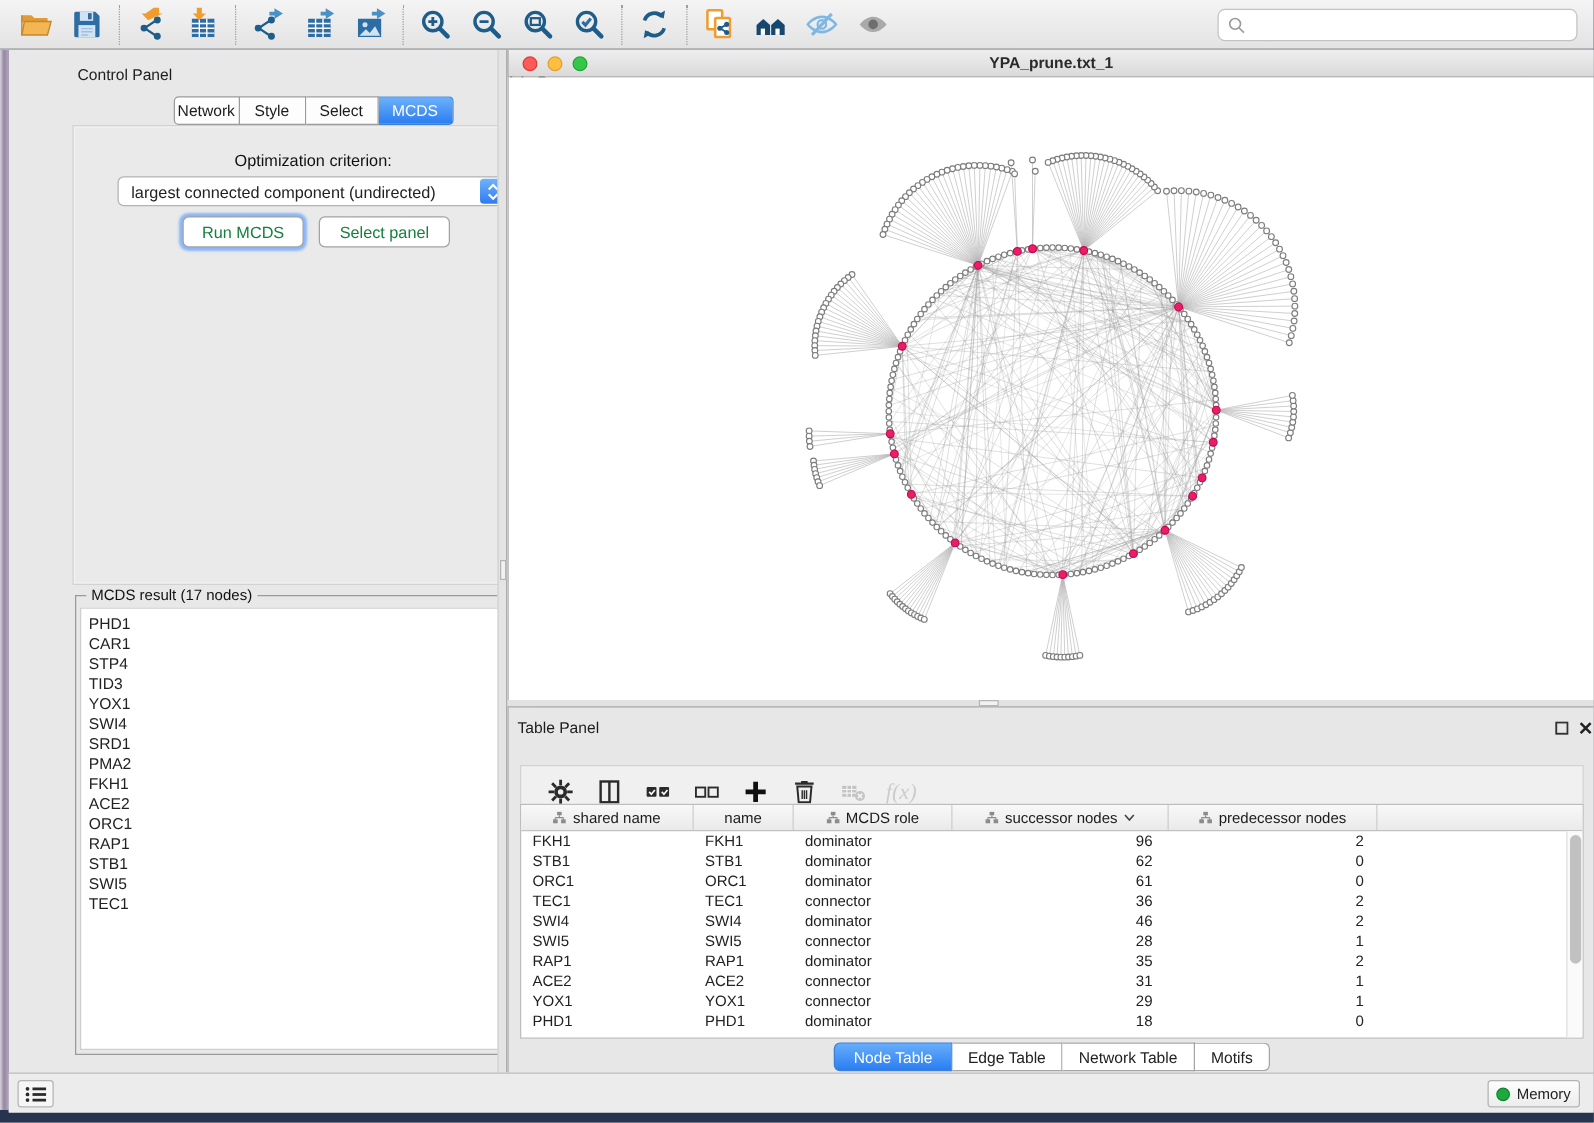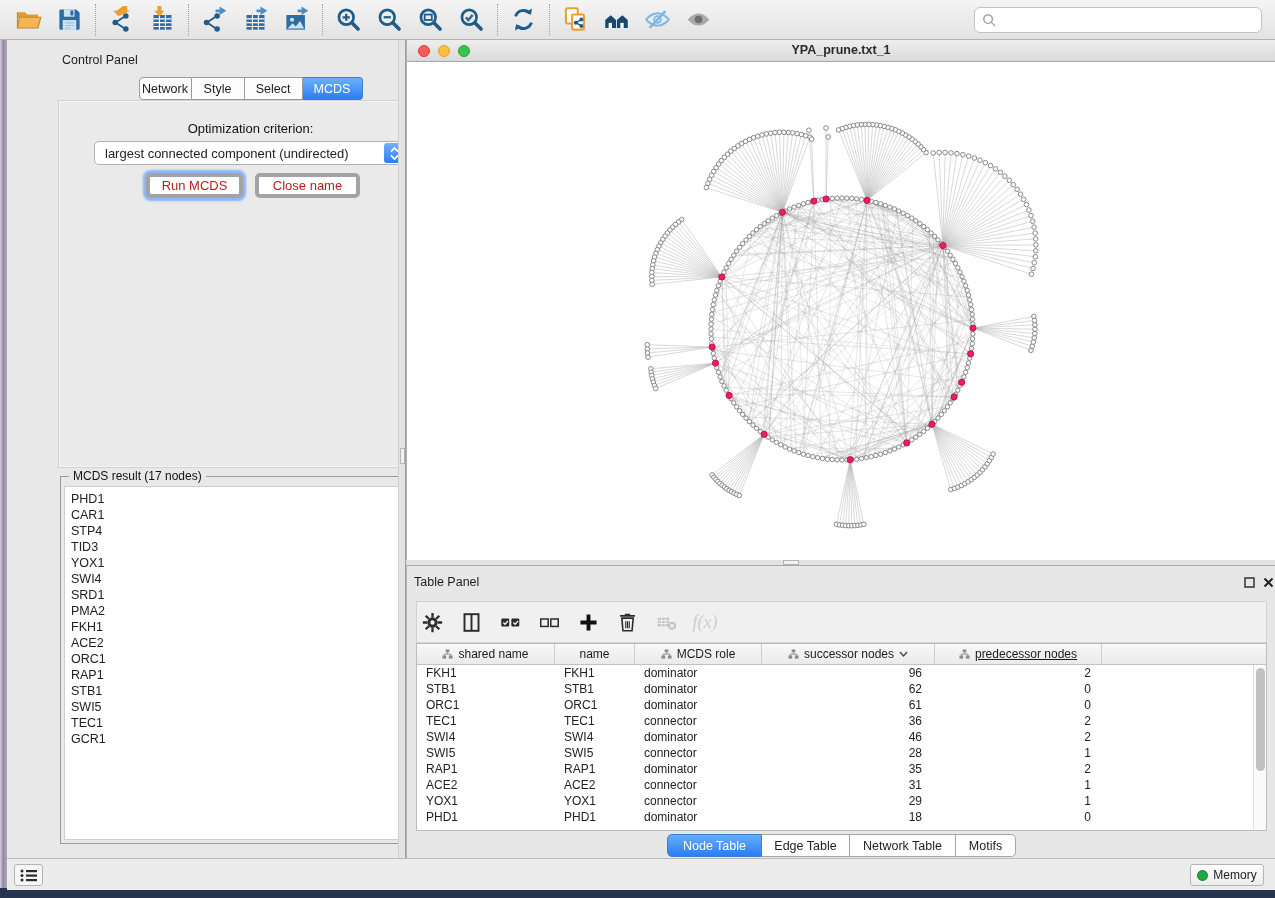--- a/index.html
+++ b/index.html
@@ -34,22 +34,22 @@
   .cp-tab:last-child { border-radius:0 4px 4px 0; }
   .cp-tab.active { background:linear-gradient(#6cb0fb,#2a7ef2); color:#fff; border-color:#3d7fd6; }
   #cp-box { position:absolute; left:3px; top:56px; width:385px; height:368px; background:#eaeaea;
     border:1px solid #d2d2d2; box-shadow:0 0 0 1px #f4f4f4 inset; }
   #opt-label { position:absolute; left:0; top:20px; width:100%; text-align:center; font-size:13px; color:#111; }
   #opt-select { position:absolute; left:35px; top:40px; width:313px; height:24px; background:#fff;
     border:1px solid #b3b3b3; border-radius:5px; font-size:13px; display:flex; align-items:center;
     padding-left:10px; cursor:pointer; }
   #opt-stepper { position:absolute; right:1px; top:1px; width:21px; height:20px; border-radius:3px 4px 4px 3px;
     background:linear-gradient(#70b2fd,#2d7bf4); display:flex; align-items:center; justify-content:center; }
-  .cp-btn { position:absolute; top:72px; height:25px; background:#fff; border:4px solid #a3a3a3;
-    border-radius:5px; font-size:13px; font-family:"Liberation Sans",sans-serif; cursor:pointer; color:#b91c1c; }
+  .cp-btn { position:absolute; top:72px; height:25px; background:#fff; border:1px solid #a3a3a3;
+    border-radius:5px; font-size:13px; font-family:"Liberation Sans",sans-serif; cursor:pointer; color:#15803d; }
   #run-btn { left:87px; width:97px; box-shadow:0 0 2px 2.5px rgba(100,160,255,.7); }
   #closepanel-btn { left:196px; width:105px; }
   #result-frame { position:absolute; left:5px; top:432px; width:373px; height:368px; border:1px solid #9a9a9a; }
   #result-legend { position:absolute; left:8px; top:-8px; background:#e8e8e8; padding:0 4px; font-size:12px; color:#111; }
   #result-list { position:absolute; left:3px; top:9px; right:17px; bottom:3px; background:#fff; border:1px solid #cfcfcf;
     font-size:12.5px; line-height:16px; padding:4px 0 0 6px; overflow:hidden; }
   #result-scroll { position:absolute; right:3px; top:9px; width:14px; bottom:3px; background:#fafafa; border:1px solid #dcdcdc; }
   
   #v-split { position:absolute; left:391px; top:0; width:8px; height:818px; background:#e4e4e4;
     border-left:1px solid #cfcfcf; border-right:1px solid #9c9c9c; cursor:col-resize; }
@@ -62,22 +62,22 @@
   .light { position:absolute; top:5px; width:12px; height:12px; border-radius:50%; cursor:pointer; }
   #light-red { left:11px; background:#fc5b57; border:1px solid #dd3c36; }
   #light-yellow { left:31px; background:#fdbe41; border:1px solid #dfa133; }
   #light-green { left:51px; background:#34c84a; border:1px solid #23a436; }
   #net-title { position:absolute; left:0; top:3px; width:100%; text-align:center; font-size:12.5px; font-weight:700; color:#2a2a2a; }
   #net-canvas { position:absolute; left:399px; top:22px; width:869px; height:498px; background:#fff; border-left:1px solid #b0b0b0; }
   
   #table-panel { position:absolute; left:399px; top:525px; width:869px; height:293px; background:#e7e7e7;
     border-left:1px solid #b0b0b0; border-top:1px solid #a8a8a8; }
   #tp-float { left:836px; } #tp-close { left:855px; }
-  #tp-toolbar { position:absolute; left:9px; top:35px; width:851px; height:42px; background:#f0f0f0;
-    border:1px solid #d2d2d2; display:flex; align-items:center; gap:9px; }
+  #tp-toolbar { position:absolute; left:9px; top:46px; width:851px; height:42px; background:#f0f0f0;
+    border:1px solid #d2d2d2; display:flex; align-items:center; padding-left:16px; gap:9px; }
   .tp-btn { width:30px; height:30px; border:none; background:transparent; display:flex; align-items:center; justify-content:center; cursor:pointer; }
   .tp-btn svg { width:21px; height:21px; }
   .tp-btn.disabled { opacity:.42; cursor:default; }
   .fx-label { font-size:18px; font-style:italic; font-family:"Liberation Serif",serif; color:#9c9c9c; }
   #tbl { position:absolute; left:9px; top:77px; width:851px; height:188px; background:#fff; border:1px solid #bdbdbd; overflow:hidden; }
   #tbl-head { display:flex; height:21px; background:linear-gradient(#f8f8f8,#eaeaea); border-bottom:1px solid #c2c2c2; }
   .th { border-right:1px solid #cdcdcd; display:flex; align-items:center; justify-content:center; gap:5px;
     font-size:12px; color:#1b1b1b; overflow:hidden; cursor:pointer; }
   .th.filler { border-right:none; flex:1; cursor:default; }
   .tr { display:flex; height:16px; }
@@ -277,42 +277,41 @@
         <span>largest connected component (undirected)</span>
         <span id="opt-stepper">
           <svg width="11" height="15" viewBox="0 0 11 15">
               <path d="M2 5.6L5.5 2 9 5.6" fill="none" stroke="#fff" stroke-width="1.7"></path>
               <path d="M2 9.4L5.5 13 9 9.4" fill="none" stroke="#fff" stroke-width="1.7"></path>
             </svg>
         </span>
       </div>
       <div id="opt-label">Optimization criterion:</div>
       <button class="cp-btn" id="run-btn">Run MCDS</button>
-      <button class="cp-btn" id="closepanel-btn">Close name</button>
+      <button class="cp-btn" id="closepanel-btn">Select panel</button>
     </div>
 
     <div id="result-frame">
       <div id="result-legend">MCDS result (17 nodes)</div>
       <div id="result-list">
           <div>PHD1</div>
           <div>CAR1</div>
           <div>STP4</div>
           <div>TID3</div>
           <div>YOX1</div>
           <div>SWI4</div>
           <div>SRD1</div>
           <div>PMA2</div>
           <div>FKH1</div>
           <div>ACE2</div>
           <div>ORC1</div>
           <div>RAP1</div>
           <div>STB1</div>
           <div>SWI5</div>
           <div>TEC1</div>
-          <div>GCR1</div>
         </div>
       <div id="result-scroll"></div>
     </div>
   </div>
 
   <div id="v-split">
       <div id="v-knob"></div>
     </div>
 
   <div id="net-titlebar">
@@ -1198,21 +1197,21 @@
               <rect x="4" y="0.5" width="4" height="3" fill="#8b8b8b"></rect>
               <rect x="0.5" y="7" width="4" height="3.5" fill="#8b8b8b"></rect>
               <rect x="7.5" y="7" width="4" height="3.5" fill="#8b8b8b"></rect>
               <path d="M6 3.5v2M2.5 5.5h7M2.5 5.5V7M9.5 5.5V7" stroke="#8b8b8b" fill="none"></path>
             </svg>
             <span>successor nodes</span>
             <svg width="9" height="6" viewBox="0 0 9 6">
               <path d="M1 1l3.5 4L8 1" stroke="#444" fill="none" stroke-width="1.3"></path>
             </svg>
           </div>
-          <div class="th" style="width: 167px; text-decoration: underline;">
+          <div class="th" style="width: 167px;">
             <svg width="11" height="11" viewBox="0 0 12 12">
               <rect x="4" y="0.5" width="4" height="3" fill="#8b8b8b"></rect>
               <rect x="0.5" y="7" width="4" height="3.5" fill="#8b8b8b"></rect>
               <rect x="7.5" y="7" width="4" height="3.5" fill="#8b8b8b"></rect>
               <path d="M6 3.5v2M2.5 5.5h7M2.5 5.5V7M9.5 5.5V7" stroke="#8b8b8b" fill="none"></path>
             </svg>
             <span>predecessor nodes</span>
           </div>
           <div class="th filler"></div>
         </div>

